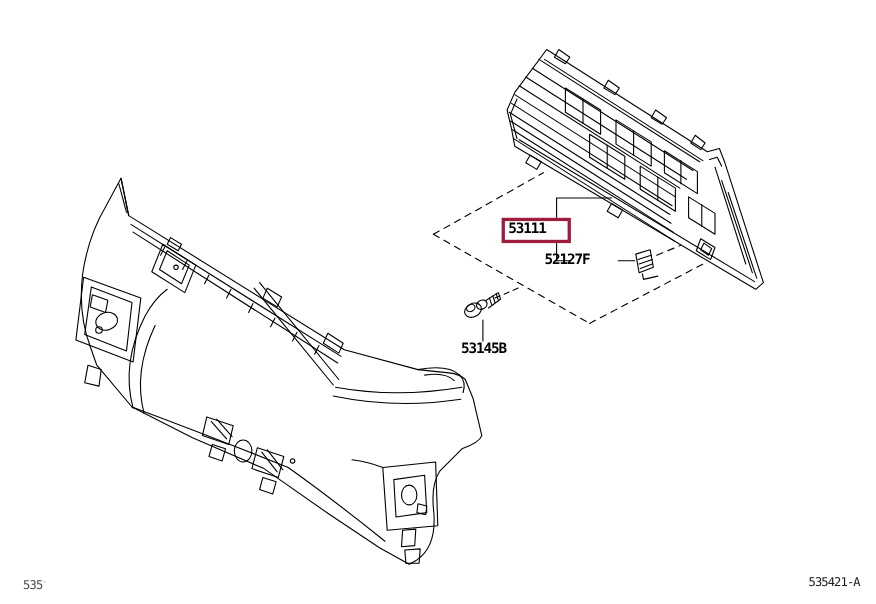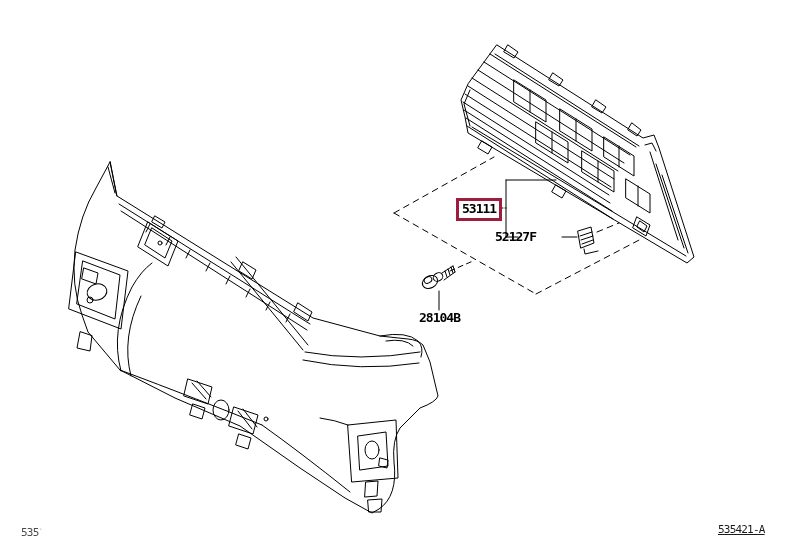--- a/index.html
+++ b/index.html
@@ -10,28 +10,28 @@
   }
   .stage svg { position:absolute; left:0; top:0; }
   .lineart { stroke:#000; fill:none; stroke-width:1; stroke-linecap:round; stroke-linejoin:round; }
   .callout {
     position:absolute; white-space:nowrap; color:#000;
     font:bold 13px "DejaVu Sans Mono","Liberation Mono",monospace;
     letter-spacing:-1px; line-height:13px;
   }
   .callout-box {
     border:3px solid var(--highlight,#9e1c3c);
-    background:#fff; padding:1px 3px 2px 3px; line-height:14px;
+    background:#fff; padding:1px 20px 2px 3px; line-height:14px;
   }
   .footer-code {
     position:absolute; font:11px "DejaVu Sans Mono","Liberation Mono",monospace;
     letter-spacing:-0.8px; line-height:13px;
   }
   .footer-code.left  { left:21px;  top:523px; color:#4a4a4a; }
-  .footer-code.right { left:718px; top:523px; color:#1a1a1a;text-decoration:underline; }
+  .footer-code.right { left:735px; top:523px; color:#1a1a1a; }
   .footer-code sup { font-size:7px; color:#8a8a8a; }
 </style>
 </head>
 <body>
 
 <div class="stage">
 
   <svg width="796" height="549" viewBox="0 0 796 549">
 
     <g class="lineart">
@@ -170,20 +170,20 @@
       <path d="M500,208 L506,208" stroke-dasharray="3 2"></path>
     </g>
   </svg>
 
   <div class="callout callout-box" style="left:456px; top:198px;">
     <span>53111</span>
   </div>
 
   <div class="callout" style="left:495px; top:230px;">52127F</div>
 
-  <div class="callout" style="left:419px; top:311px;">28104B</div>
+  <div class="callout" style="left:419px; top:311px;">53145B</div>
 
   <div class="footer-code left">
     <span>535</span><sup>-</sup>
   </div>
   <div class="footer-code right">535421-A</div>
 
 </div>
 
 </body></html>

